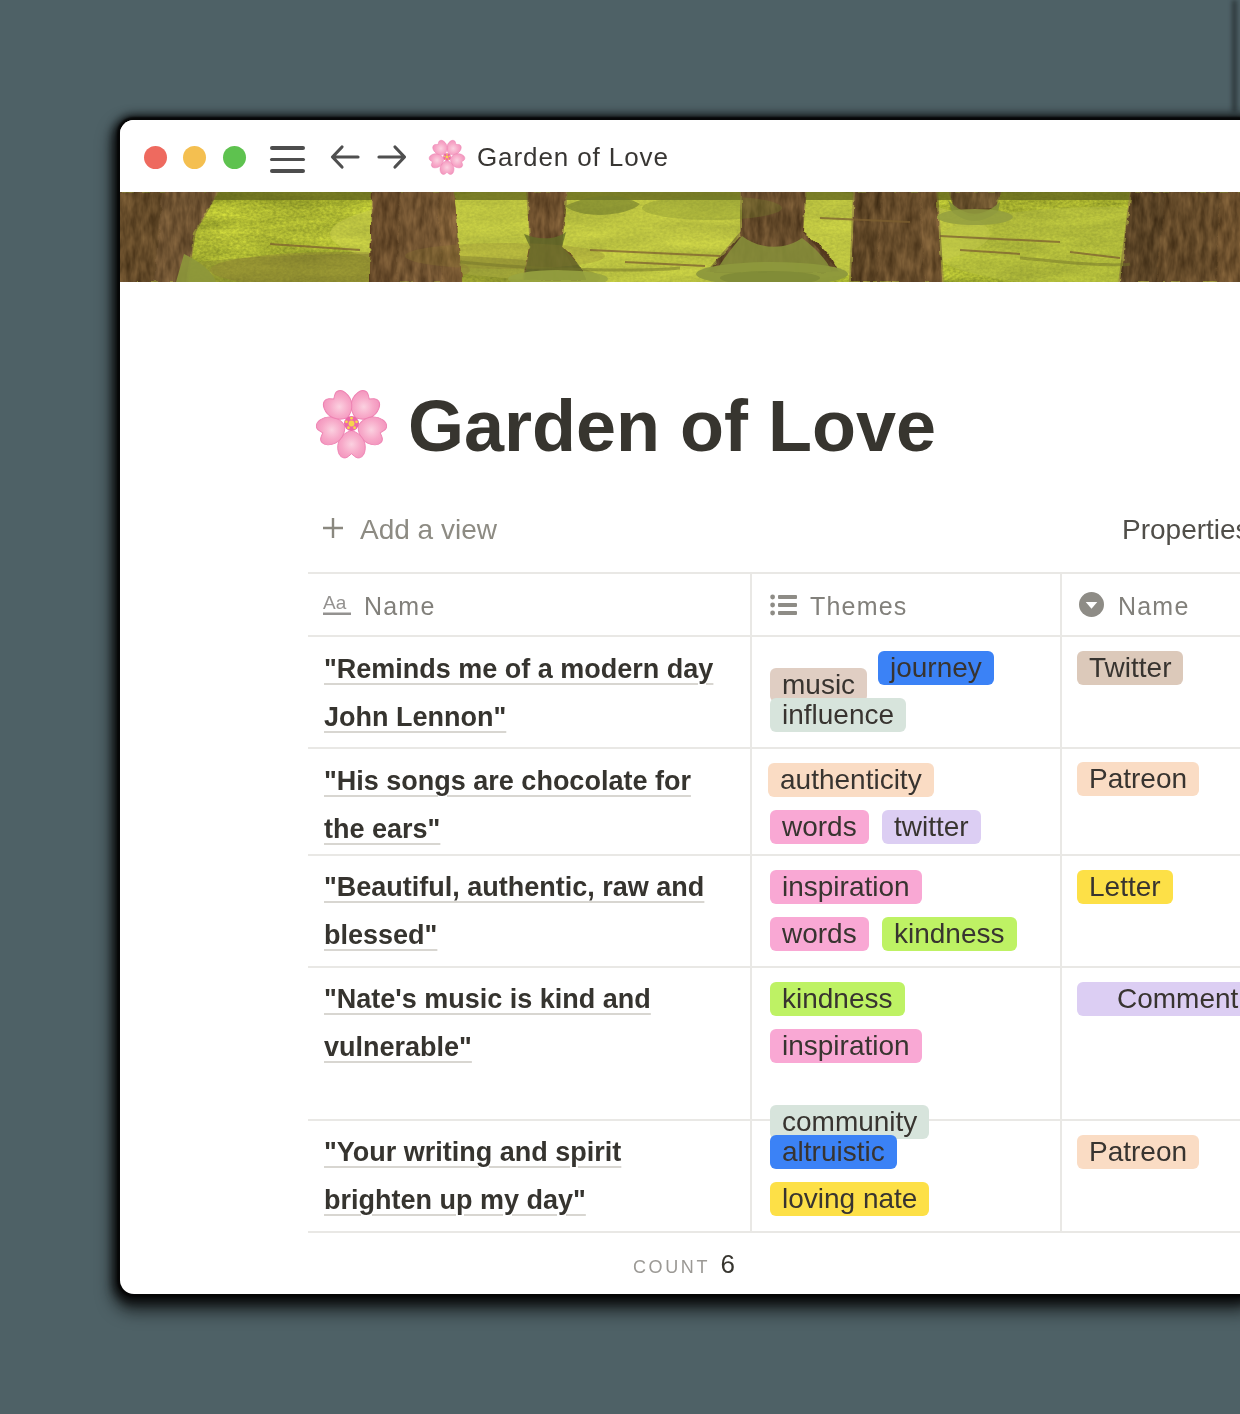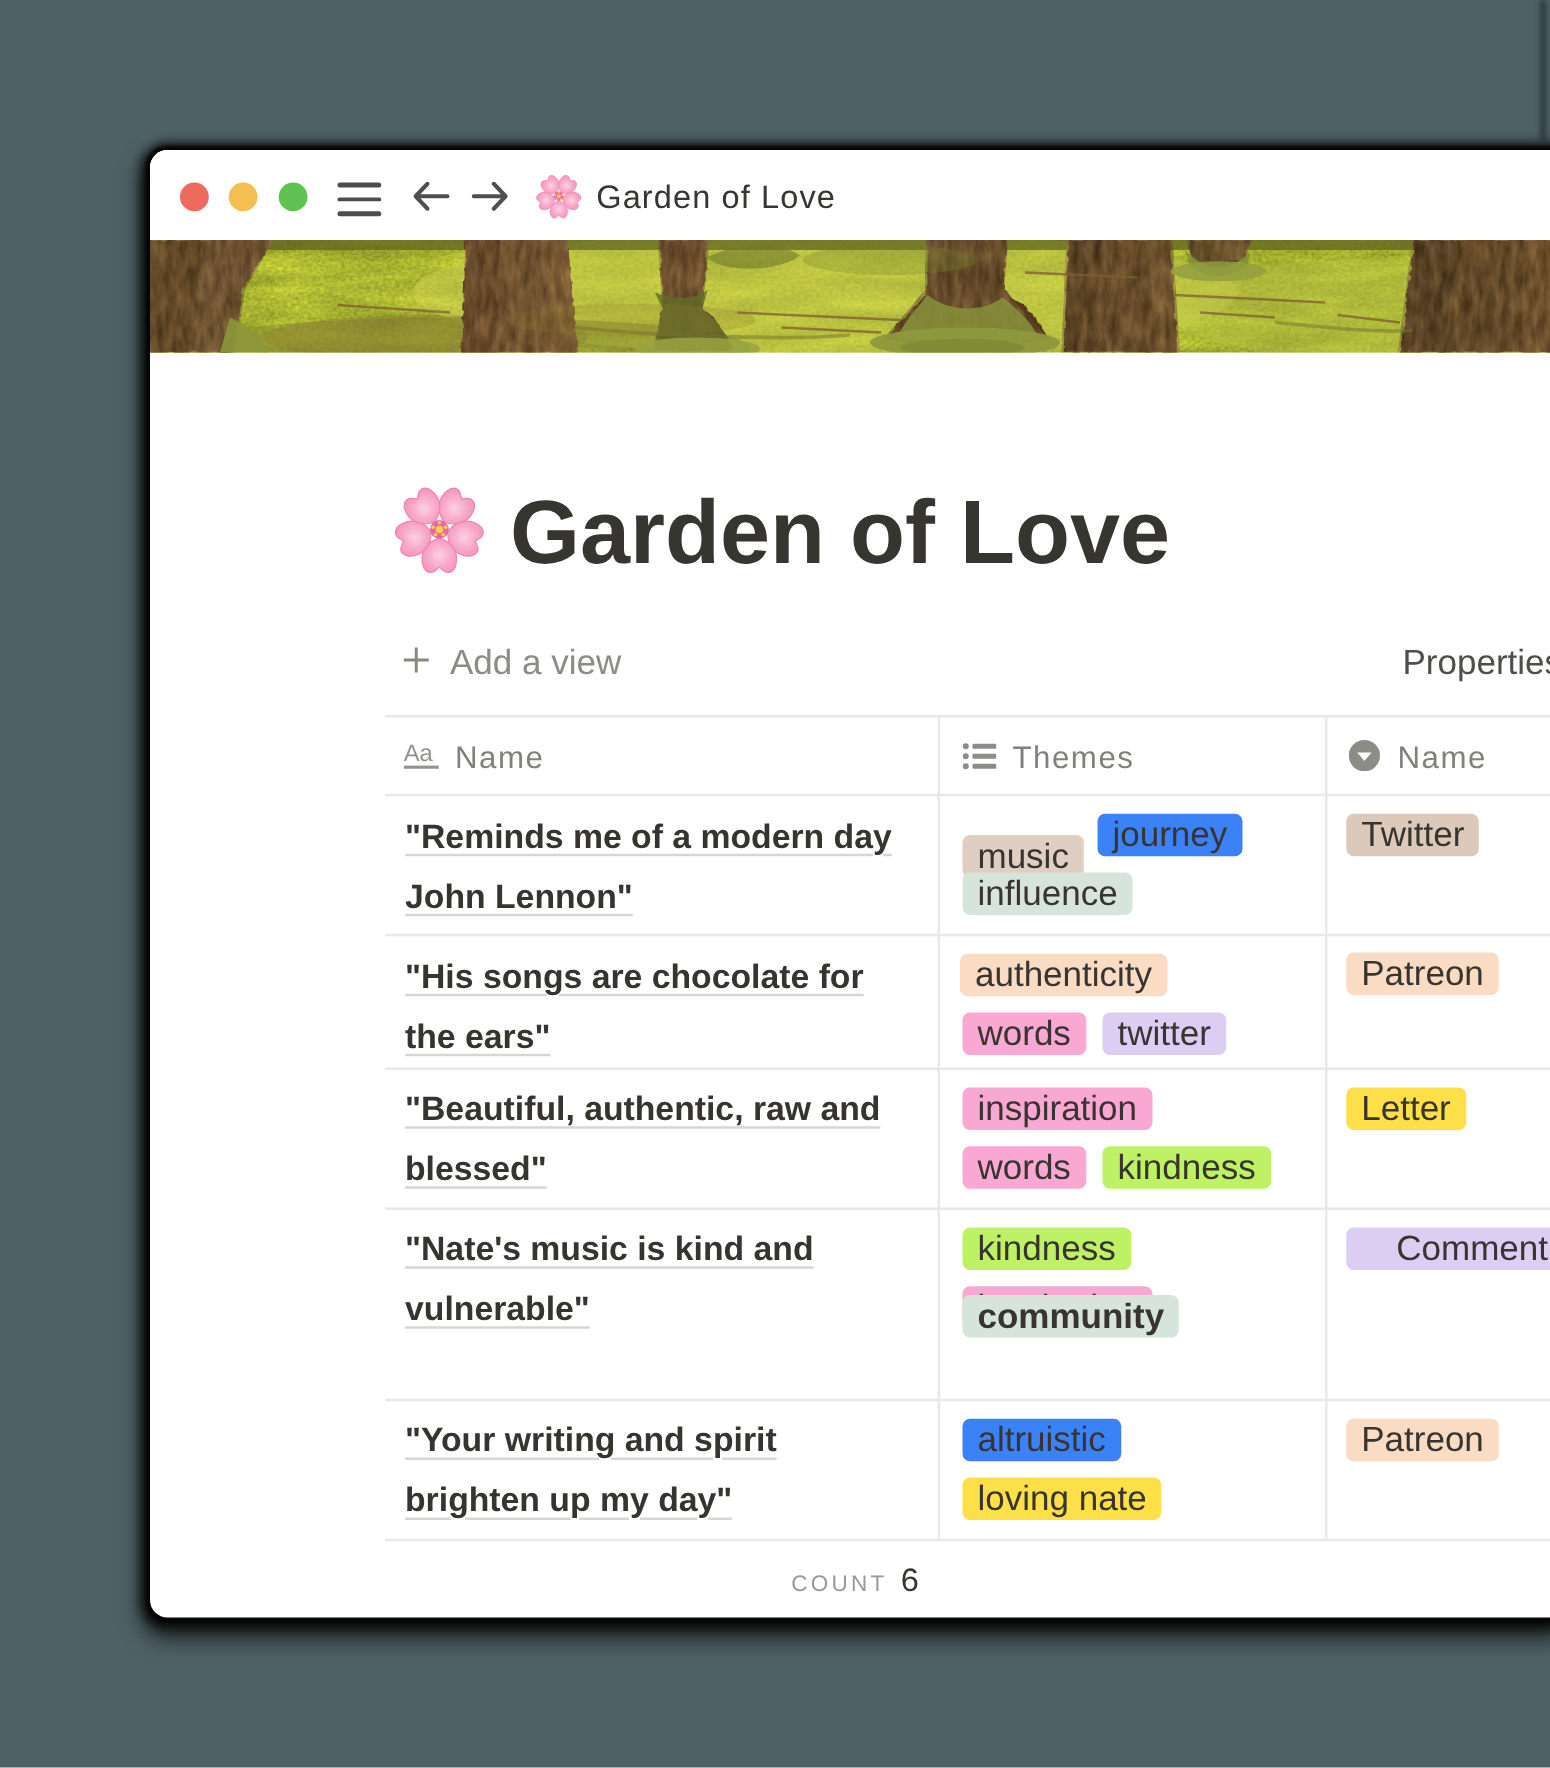--- a/index.html
+++ b/index.html
@@ -212,21 +212,21 @@
 
   <div class="name" style="top:744px;"><span>"Beautiful, authentic, raw and<br>blessed"</span></div>
   <div class="tag tg-blue" style="left:650px;top:750px;">inspiration</div>
   <div class="tag tg-blue" style="left:650px;top:797px;">words</div>
   <div class="tag tg-red" style="left:762px;top:797px;">kindness</div>
   <div class="tag tg-yellow" style="left:957px;top:750px;">Letter</div>
 
   <div class="name" style="top:856px;"><span>"Nate's music is kind and<br>vulnerable"</span></div>
   <div class="tag tg-red" style="left:650px;top:862px;">kindness</div>
   <div class="tag tg-blue" style="left:650px;top:909px;">inspiration</div>
-  <div class="tag tg-green" style="left:650px;top:916px;font-weight:bold;">community</div>
+  <div class="tag tg-green" style="left:650px;top:985px;">community</div>
   <div class="tag tg-purple" style="left:957px;top:862px;padding-left:40px;">Comment</div>
 
   <div class="name" style="top:1009px;"><span>"Your writing and spirit<br>brighten up my day"</span></div>
   <div class="tag tg-pink" style="left:650px;top:1015px;">altruistic</div>
   <div class="tag tg-yellow" style="left:650px;top:1062px;">loving nate</div>
   <div class="tag tg-orange" style="left:957px;top:1015px;">Patreon</div>
 
   <div id="countrow">COUNT&nbsp;<b>6</b></div>
 
 </div>

